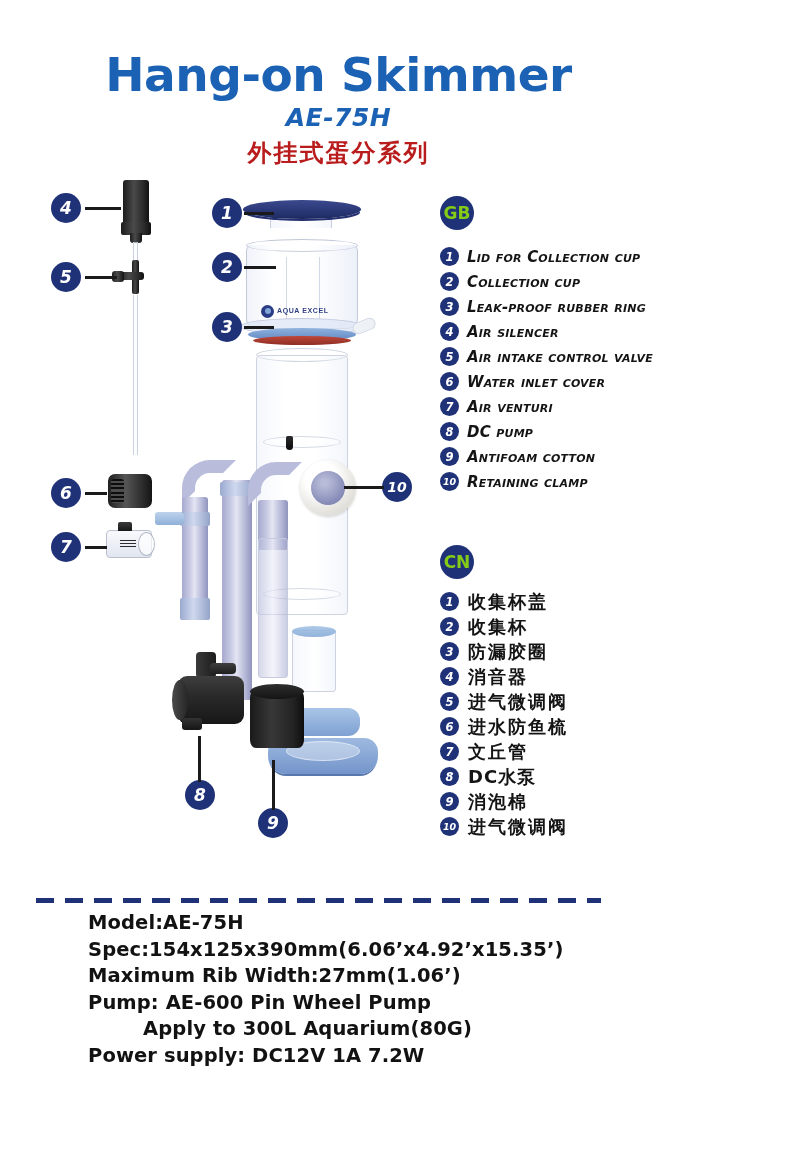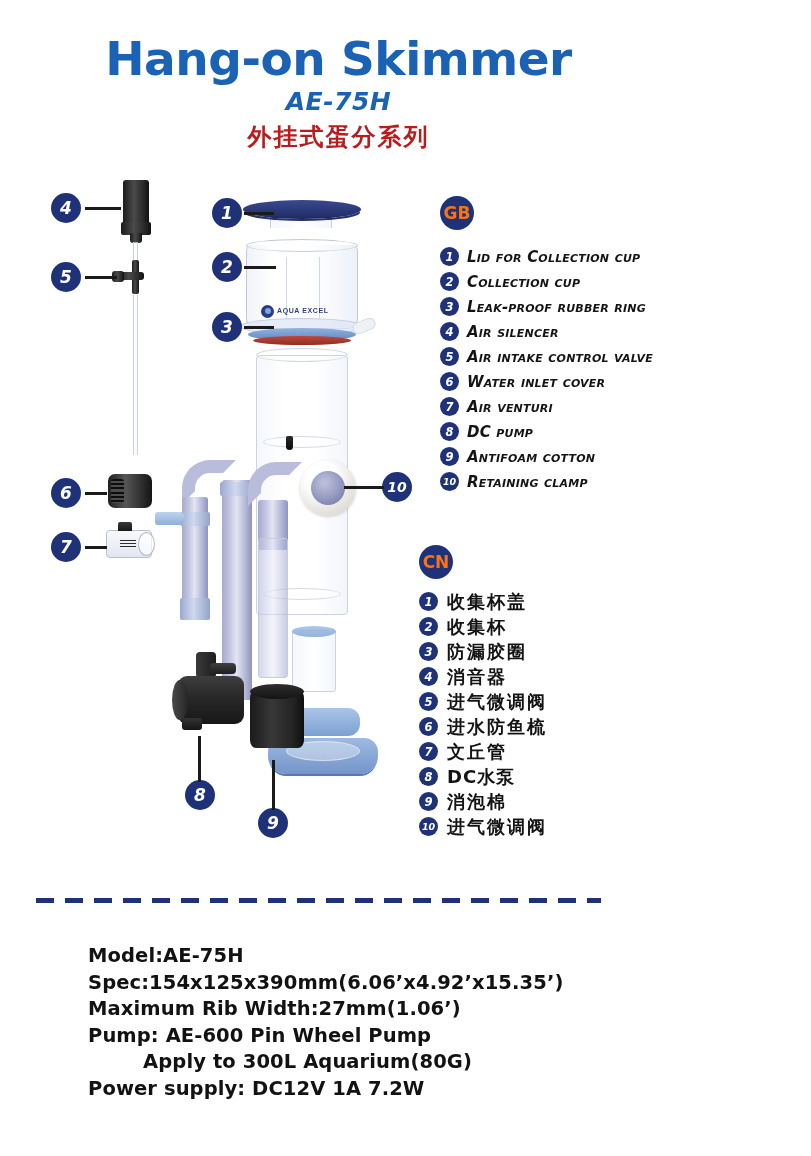--- a/index.html
+++ b/index.html
@@ -5,21 +5,21 @@
   * { box-sizing: border-box; margin: 0; padding: 0; }
   body {
     width: 811px; height: 1156px;
     background: #ffffff;
     font-family: "Liberation Sans", sans-serif;
     position: relative;
     overflow: hidden;
   }
 
   
-  .header { width: 677px; padding-top: 34px; text-align: center; }
+  .header { width: 677px; padding-top: 34px; text-align: center; margin-top: 16px; }
   .title {
     font-size: 47px; font-weight: bold; color: #1b62b5;
     letter-spacing: -0.5px; line-height: 1.05;
     font-family: "DejaVu Sans", sans-serif;
   }
   .subtitle {
     font-size: 25px; font-weight: bold; font-style: italic;
     color: #1b62b5; margin-top: 4px; letter-spacing: 0.5px;
     font-family: "DejaVu Sans", sans-serif;
   }
@@ -255,21 +255,21 @@
   }
   .small-tube-top {
     width: 44px; height: 11px; border-radius: 50%;
     background: linear-gradient(180deg,#9fc0e4,#7fa5d4); opacity:.85;
   }
 
   
   .legend { position: absolute; }
   .badge {
     width: 34px; height: 34px; border-radius: 50%;
-    background: #1f3278; color: #f97316;
+    background: #1f3278; color: #84cc16;
     font-size: 17px; font-weight: bold;
     display: flex; align-items: center; justify-content: center;
     font-family: "DejaVu Sans", sans-serif;
   }
   .lrow { display: flex; align-items: center; height: 25px; }
   .lnum {
     width: 19px; height: 19px; border-radius: 50%;
     background: #1f3278; color: #fff;
     font-size: 11.5px; font-weight: bold; font-style: italic;
     display: flex; align-items: center; justify-content: center;
@@ -284,21 +284,21 @@
     margin-left: 9px; font-size: 18px; font-weight: bold;
     color: #141414; letter-spacing: 2px;
     font-family: "DejaVu Sans", sans-serif; white-space: nowrap;
   }
 
   
   .dashed {
     position: absolute; left: 36px; top: 898px; width: 565px; height: 5px;
     background: repeating-linear-gradient(90deg, #1f3278 0 18px, transparent 18px 29px);
   }
-  .specs { position: absolute; left: 88px; top: 943px; }
+  .specs { position: absolute; left: 88px; top: 910px; }
   .specline {
     font-size: 19.5px; font-weight: bold; color: #121212;
     line-height: 26.5px; letter-spacing: .1px; white-space: pre;
     font-family: "DejaVu Sans", sans-serif;
   }
 </style>
 </head>
 <body>
 
 <div class="header">
@@ -466,21 +466,21 @@
       <div class="lnum">9</div>
       <div class="ltext-en">Antifoam cotton</div>
     </div>
     <div class="lrow">
       <div class="lnum" style="font-size:9.5px;">10</div>
       <div class="ltext-en">Retaining clamp</div>
     </div>
   </div>
 </div>
 
-<div class="legend" style="left:419px; top:545px;">
+<div class="legend" style="left:440px; top:545px;">
   <div class="badge">CN</div>
   <div style="margin-top:10px;">
     <div class="lrow">
       <div class="lnum">1</div>
       <div class="ltext-cn">收集杯盖</div>
     </div>
     <div class="lrow">
       <div class="lnum">2</div>
       <div class="ltext-cn">收集杯</div>
     </div>

